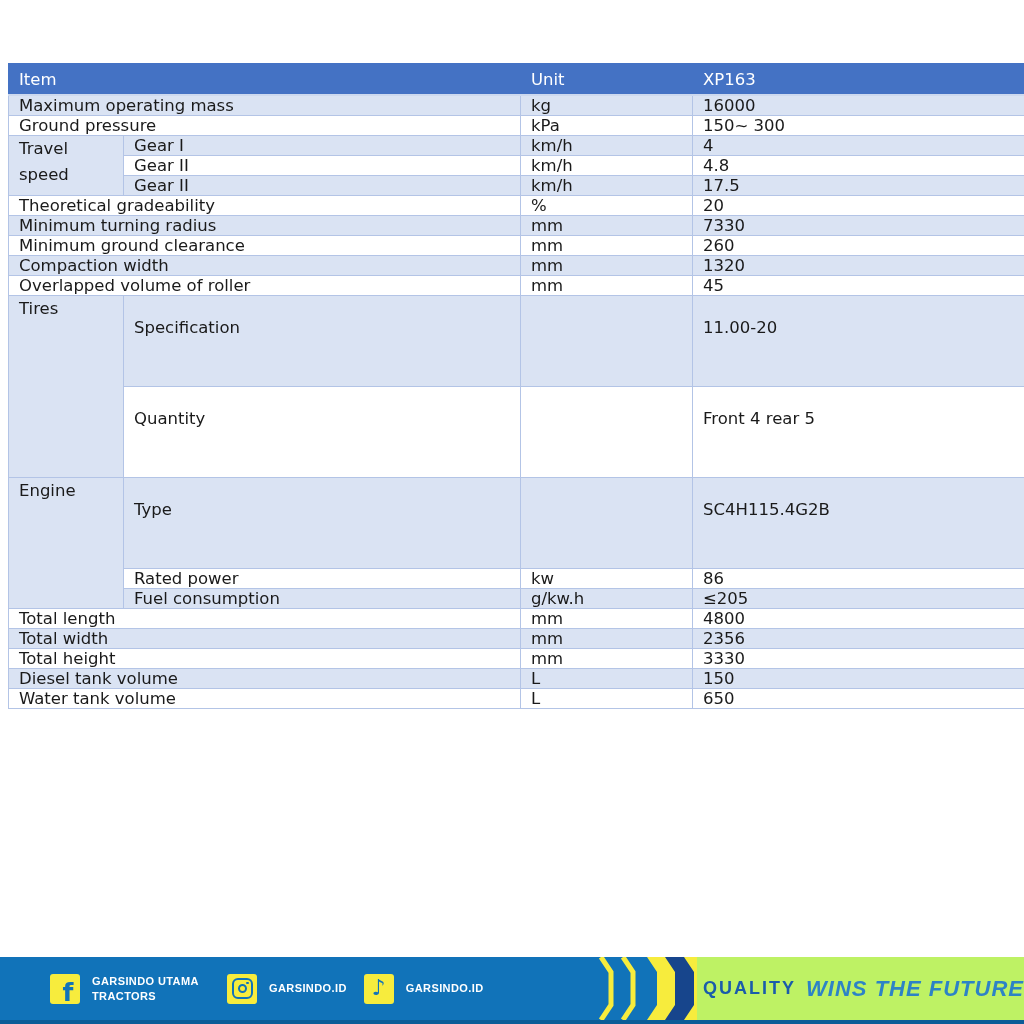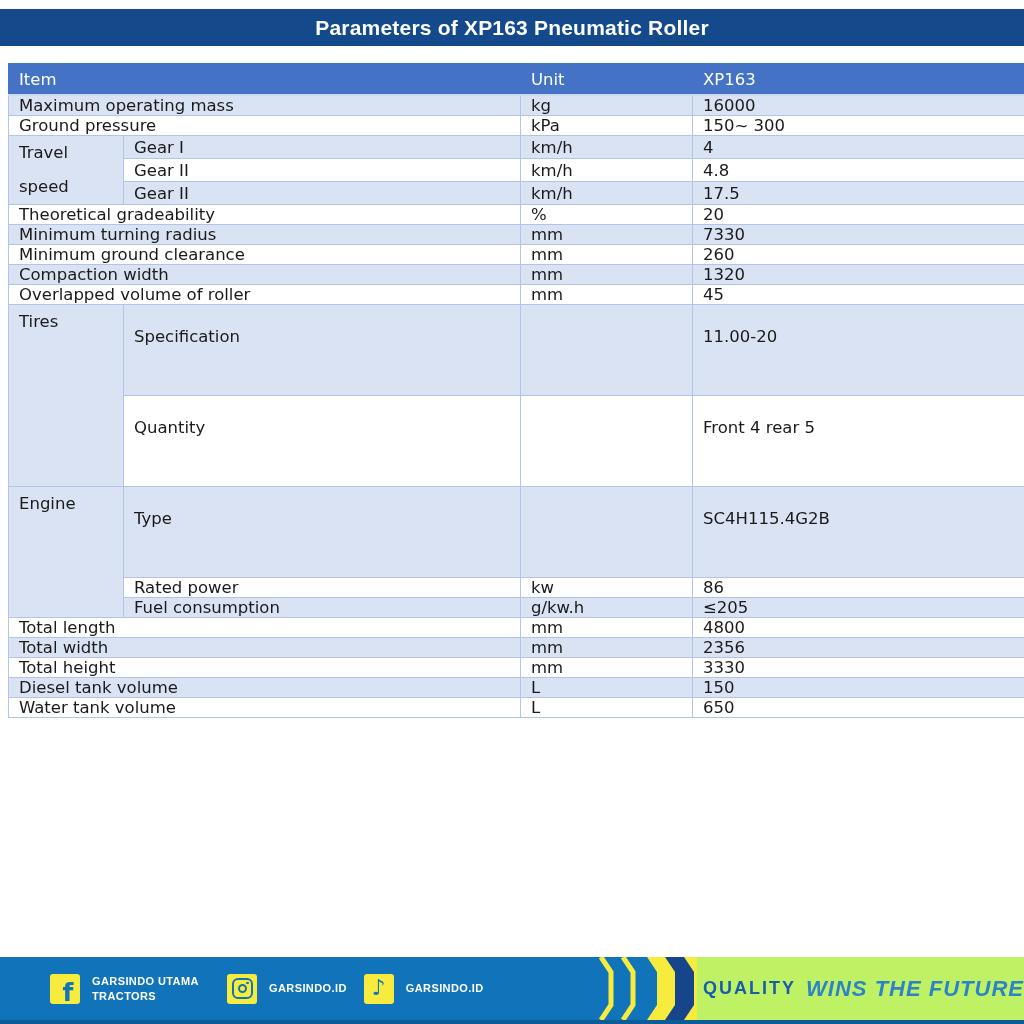--- a/index.html
+++ b/index.html
@@ -32,21 +32,21 @@
     height:30px;text-align:left;border-color:#4472c4;
     border-bottom:2px solid #cdd9ef;
   }
   table.spec tr{height:18px;}
   table.spec tr.tall{height:91px;}
   table.spec td{vertical-align:middle;white-space:nowrap;background:#ffffff;}
   table.spec tr.shaded td{background:#dae3f3;}
   table.spec tr.tall td{vertical-align:top;padding-top:22px;}
   td.group-cell{
     background:#dae3f3 !important;vertical-align:top !important;
-    line-height:34px;padding-top:0 !important;white-space:normal !important;
+    line-height:26px;padding-top:0 !important;white-space:normal !important;
   }
   
   .footer{
     position:absolute;left:0;bottom:0;width:1024px;height:67px;
     display:flex;align-items:stretch;box-sizing:border-box;
     background:#1173b9;border-bottom:4px solid #0b5c97;
   }
   .social{flex:1 1 auto;display:flex;align-items:center;gap:17px;padding-left:50px;}
   .social-item{display:flex;align-items:center;gap:12px;}
   .icon-box{
@@ -76,23 +76,20 @@
   .slogan-italic{
     color:#2d83c6;font-style:italic;font-size:22px;letter-spacing:1px;
     font-family:"Liberation Sans",sans-serif;font-weight:700;white-space:nowrap;
   }
 </style>
 </head>
 <body>
 
 <div class="page">
 
-  <div class="title-bar">
-    <span>Parameters of XP163 Pneumatic Roller</span>
-  </div>
 
   <table class="spec">
     <colgroup>
       <col style="width:115px">
         <col style="width:397px">
       <col style="width:172px">
         <col style="width:332px">
     </colgroup>
     <thead>
       <tr>

